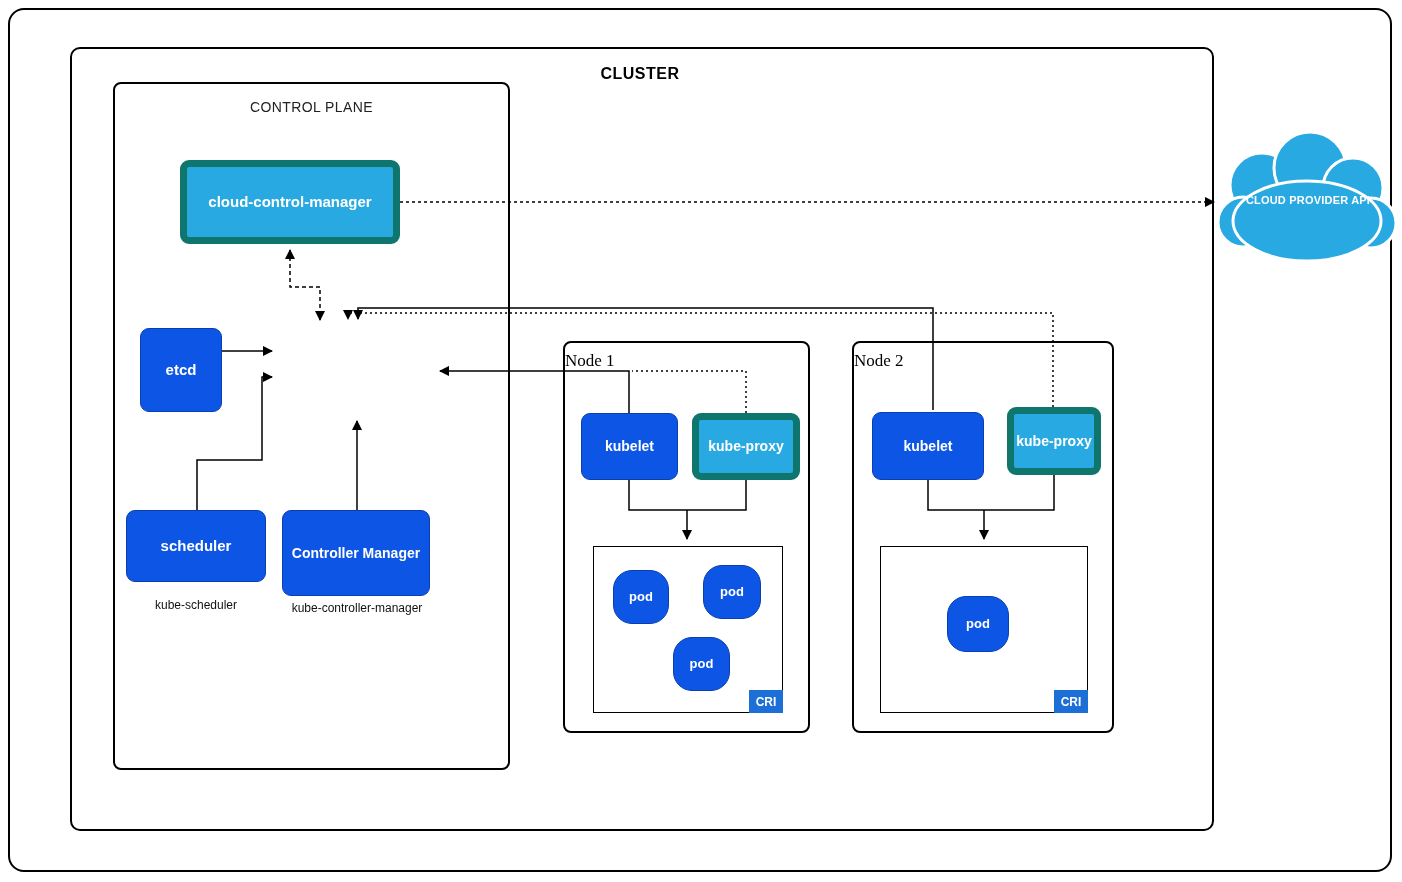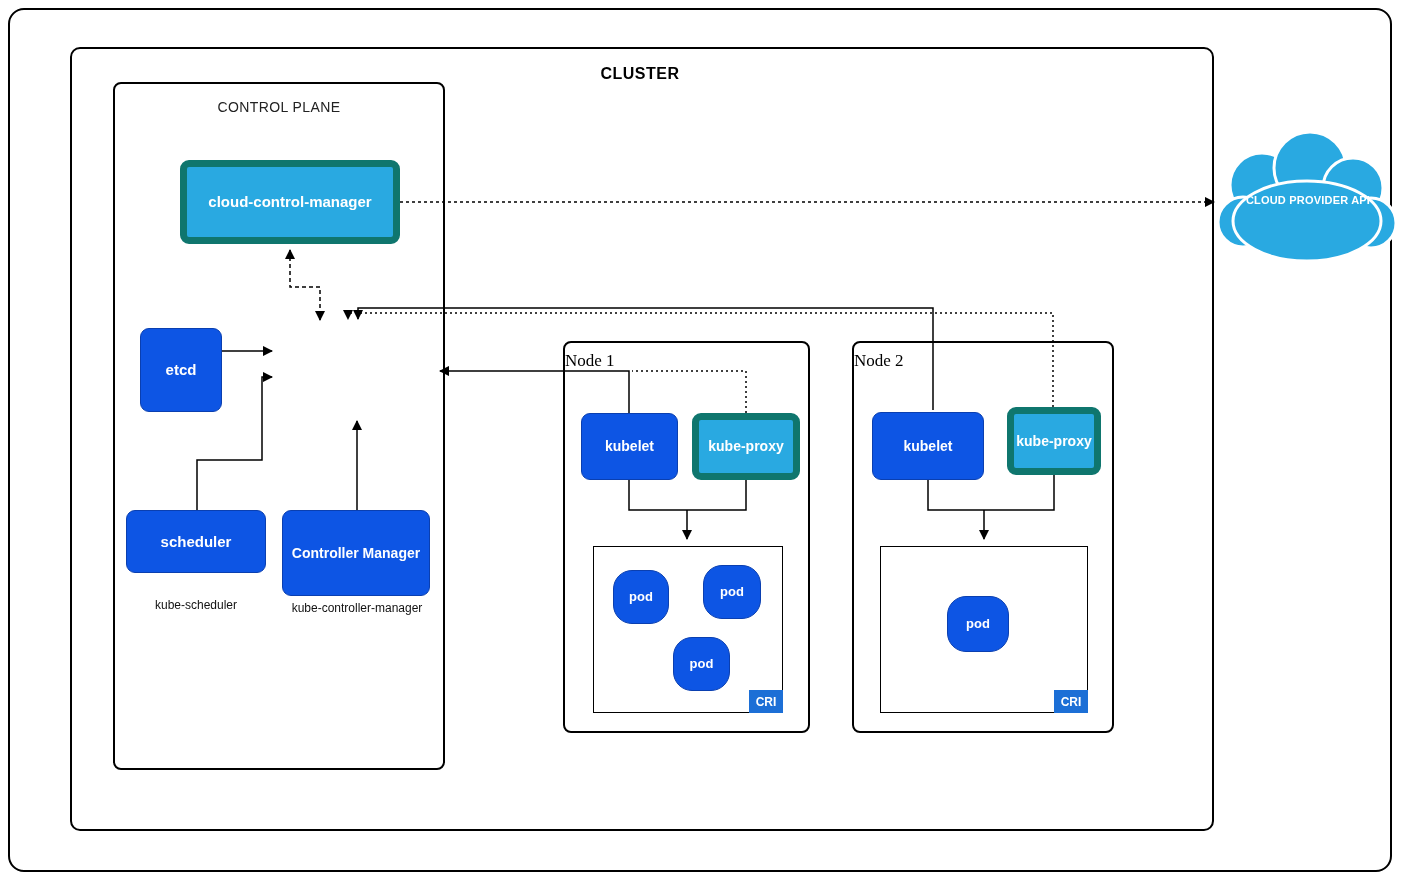--- a/index.html
+++ b/index.html
@@ -2,21 +2,21 @@
 <html style="--dark-blue: #0d55e4; --light-blue: #29a9e1; --cri-blue: #1c6fd6;"><head>
 <meta charset="utf-8">
 <style>
   * { box-sizing: border-box; }
   html,body { margin:0; padding:0; background:#fff; font-family:"Liberation Sans", sans-serif; }
   .canvas { position:relative; width:1402px; height:882px; background:#fff; overflow:hidden; }
 
   .frame { position:absolute; border:2px solid #000; background:transparent; }
   .outer-frame   { left:8px;   top:8px;   width:1384px; height:864px; border-radius:16px; }
   .cluster-frame { left:70px;  top:47px;  width:1144px; height:784px; border-radius:10px; }
-  .cp-frame      { left:113px; top:82px;  width:332px;  height:688px; border-radius:8px; }
+  .cp-frame      { left:113px; top:82px;  width:397px;  height:688px; border-radius:8px; }
   .node-frame    { border-radius:8px; }
   .node1-frame   { left:563px; top:341px; width:247px; height:392px; }
   .node2-frame   { left:852px; top:341px; width:262px; height:392px; }
 
   .podbox { position:absolute; border:1.5px solid #000; background:#fff; }
   .podbox-n1 { left:593px; top:546px; width:190px; height:167px; }
   .podbox-n2 { left:880px; top:546px; width:208px; height:167px; }
 
   .cluster-title { position:absolute; top:16px; left:0; right:4px; text-align:center;
                    font-weight:bold; font-size:16px; letter-spacing:.5px; color:#000; }
@@ -26,21 +26,21 @@
                 font-family:"Liberation Serif", serif; font-size:17px; color:#000; }
 
   .box { position:absolute; display:flex; align-items:center; justify-content:center;
          color:#fff; font-weight:bold; border-radius:9px; text-align:center; line-height:1.15; }
   .dark  { background:var(--dark-blue,#0d55e4);  border:1px solid #0a3fb0; }
   .light { background:var(--light-blue,#29a9e1); border:7px solid #0f766e; }
 
   .ccm       { left:180px; top:160px; width:220px; height:84px; font-size:15px; }
   .etcd      { left:140px; top:328px; width:82px;  height:84px; font-size:15px; }
   .kube-api  { left:281px; top:328px; width:150px; height:84px; font-size:15px; }
-  .scheduler { left:126px; top:510px; width:140px; height:63px; font-size:15px; }
+  .scheduler { left:126px; top:510px; width:140px; height:72px; font-size:15px; }
   .ctrl-mgr  { left:282px; top:510px; width:148px; height:86px; font-size:14px; }
 
   .n1-kubelet { left:581px;  top:413px; width:97px;  height:67px; font-size:14px; }
   .n1-kproxy  { left:692px;  top:413px; width:108px; height:67px; font-size:14px; }
   .n2-kubelet { left:872px;  top:412px; width:112px; height:68px; font-size:14px; }
   .n2-kproxy  { left:1007px; top:407px; width:94px;  height:68px; font-size:14px; }
 
   .pod { font-size:13px; border-radius:19px; }
   .n1-pod-a { left:613px; top:570px; width:56px; height:54px; }
   .n1-pod-b { left:703px; top:565px; width:58px; height:54px; }

